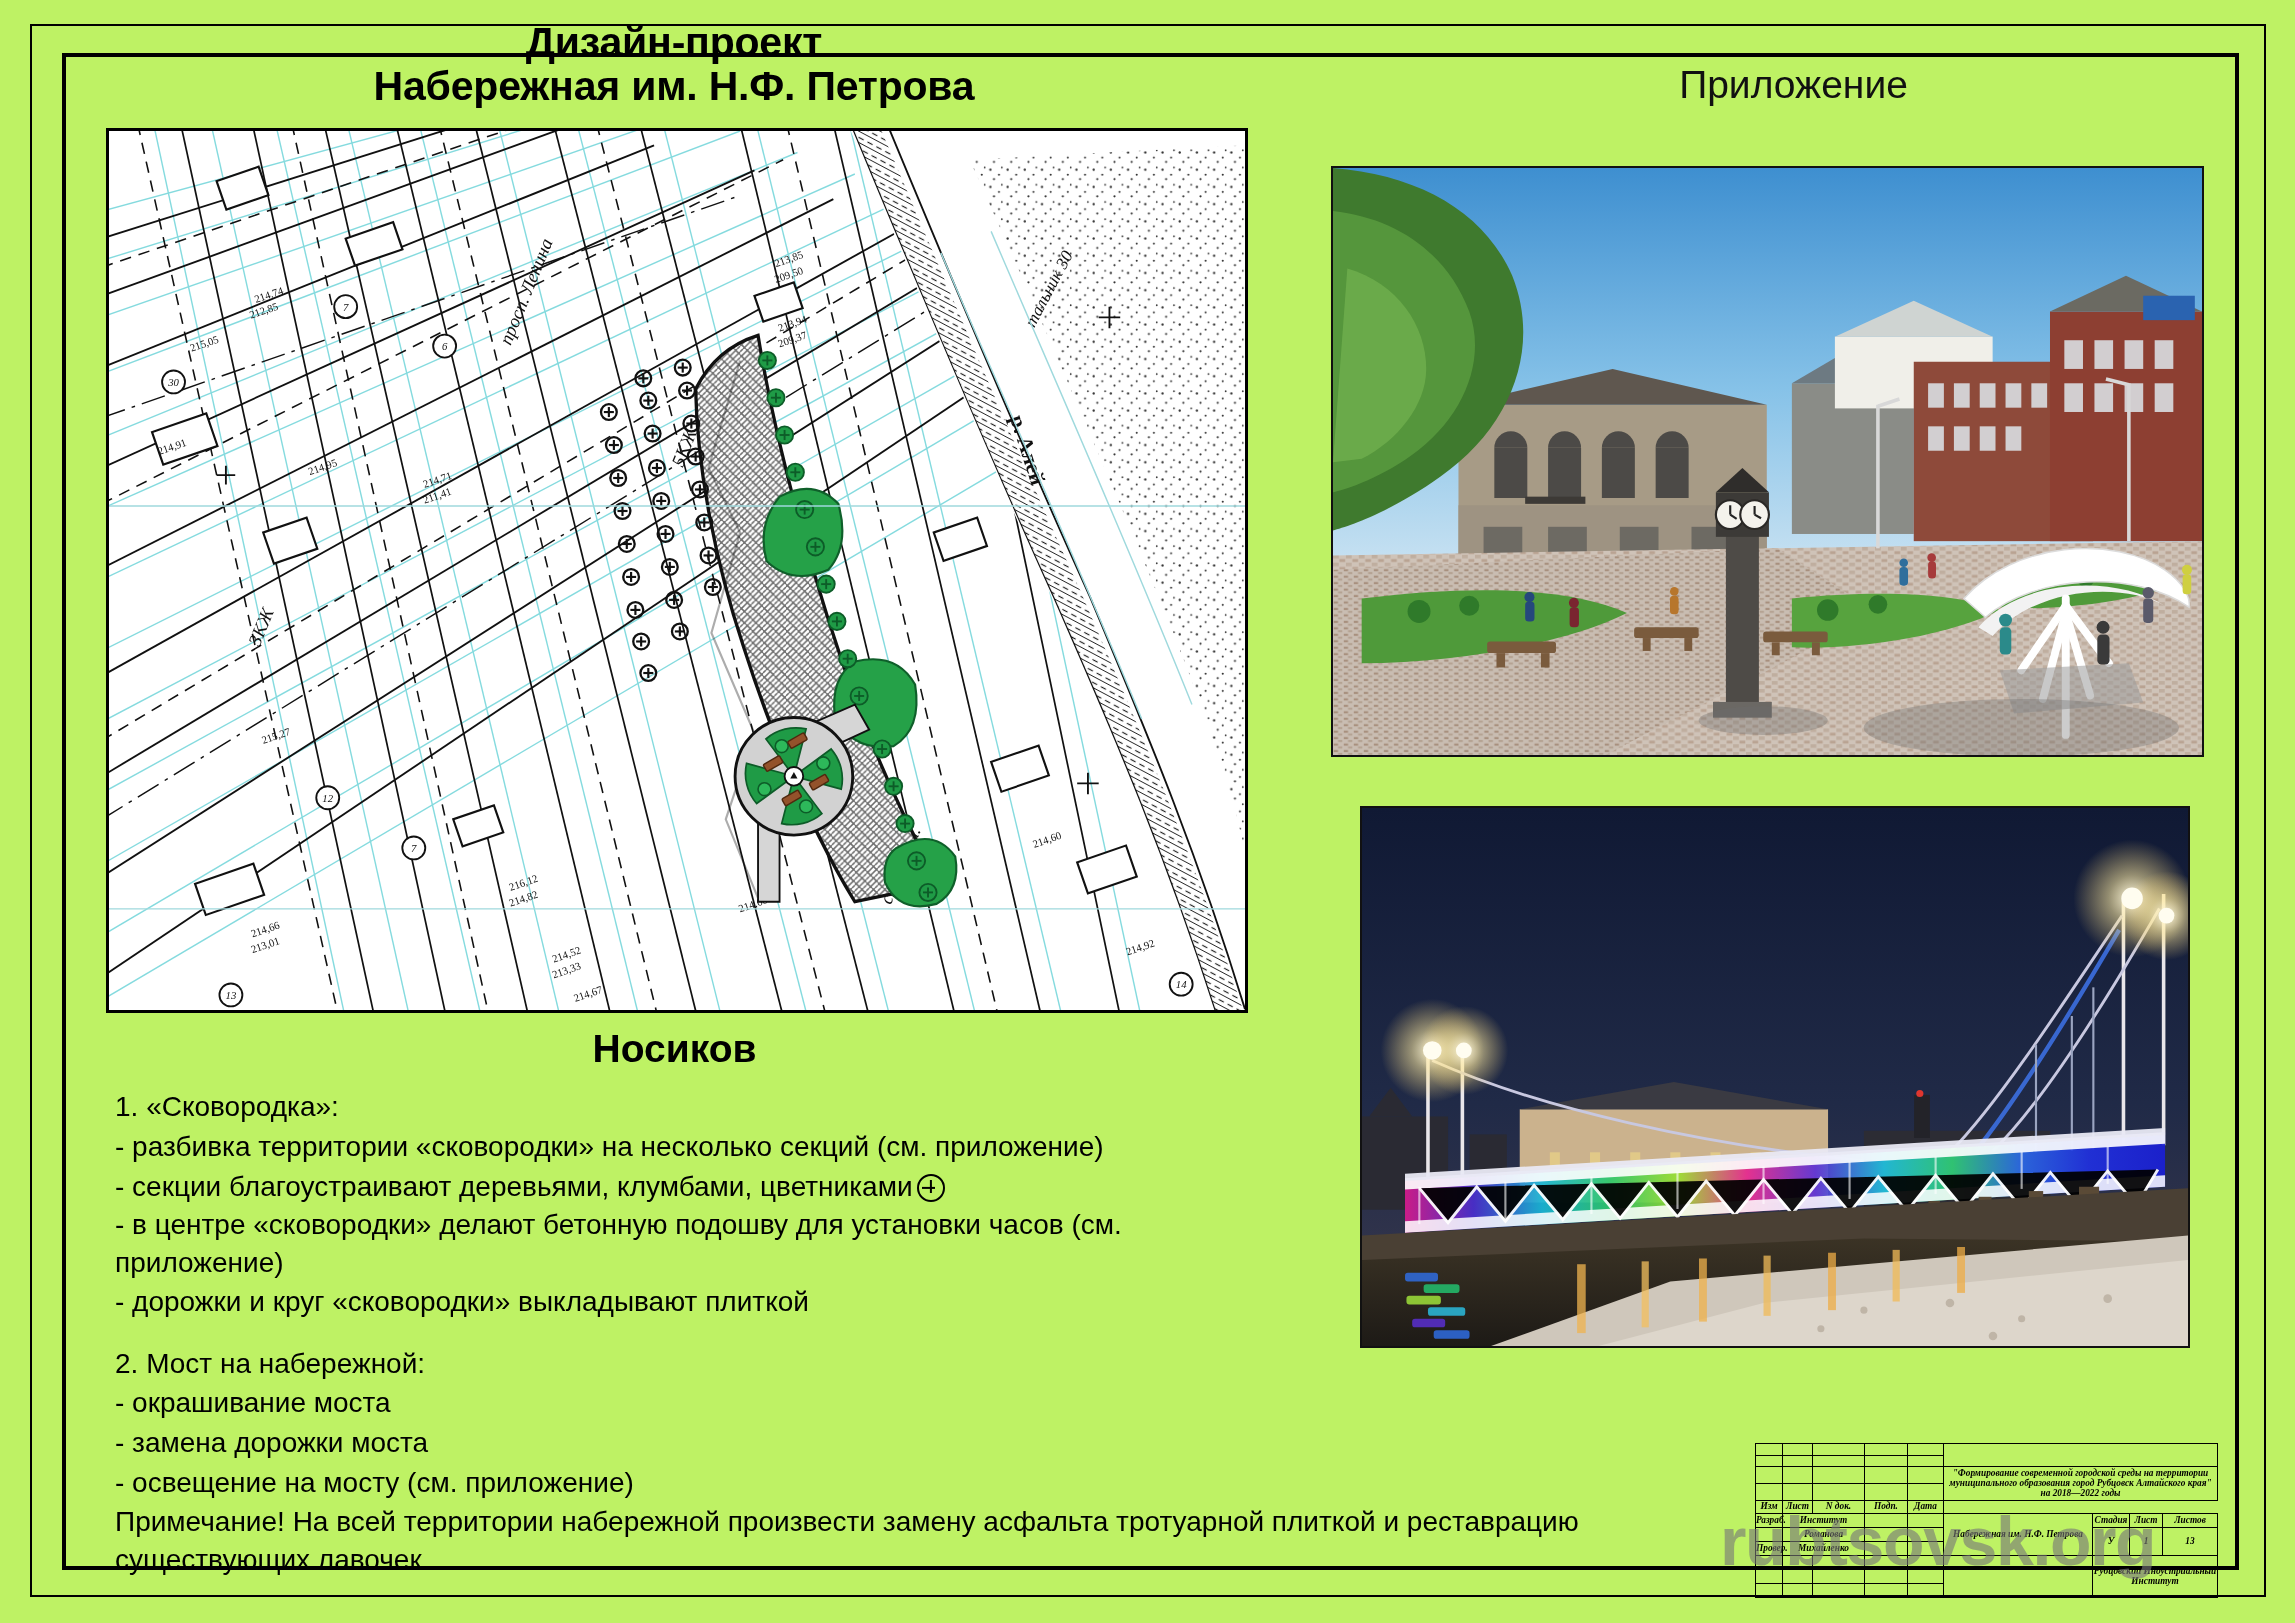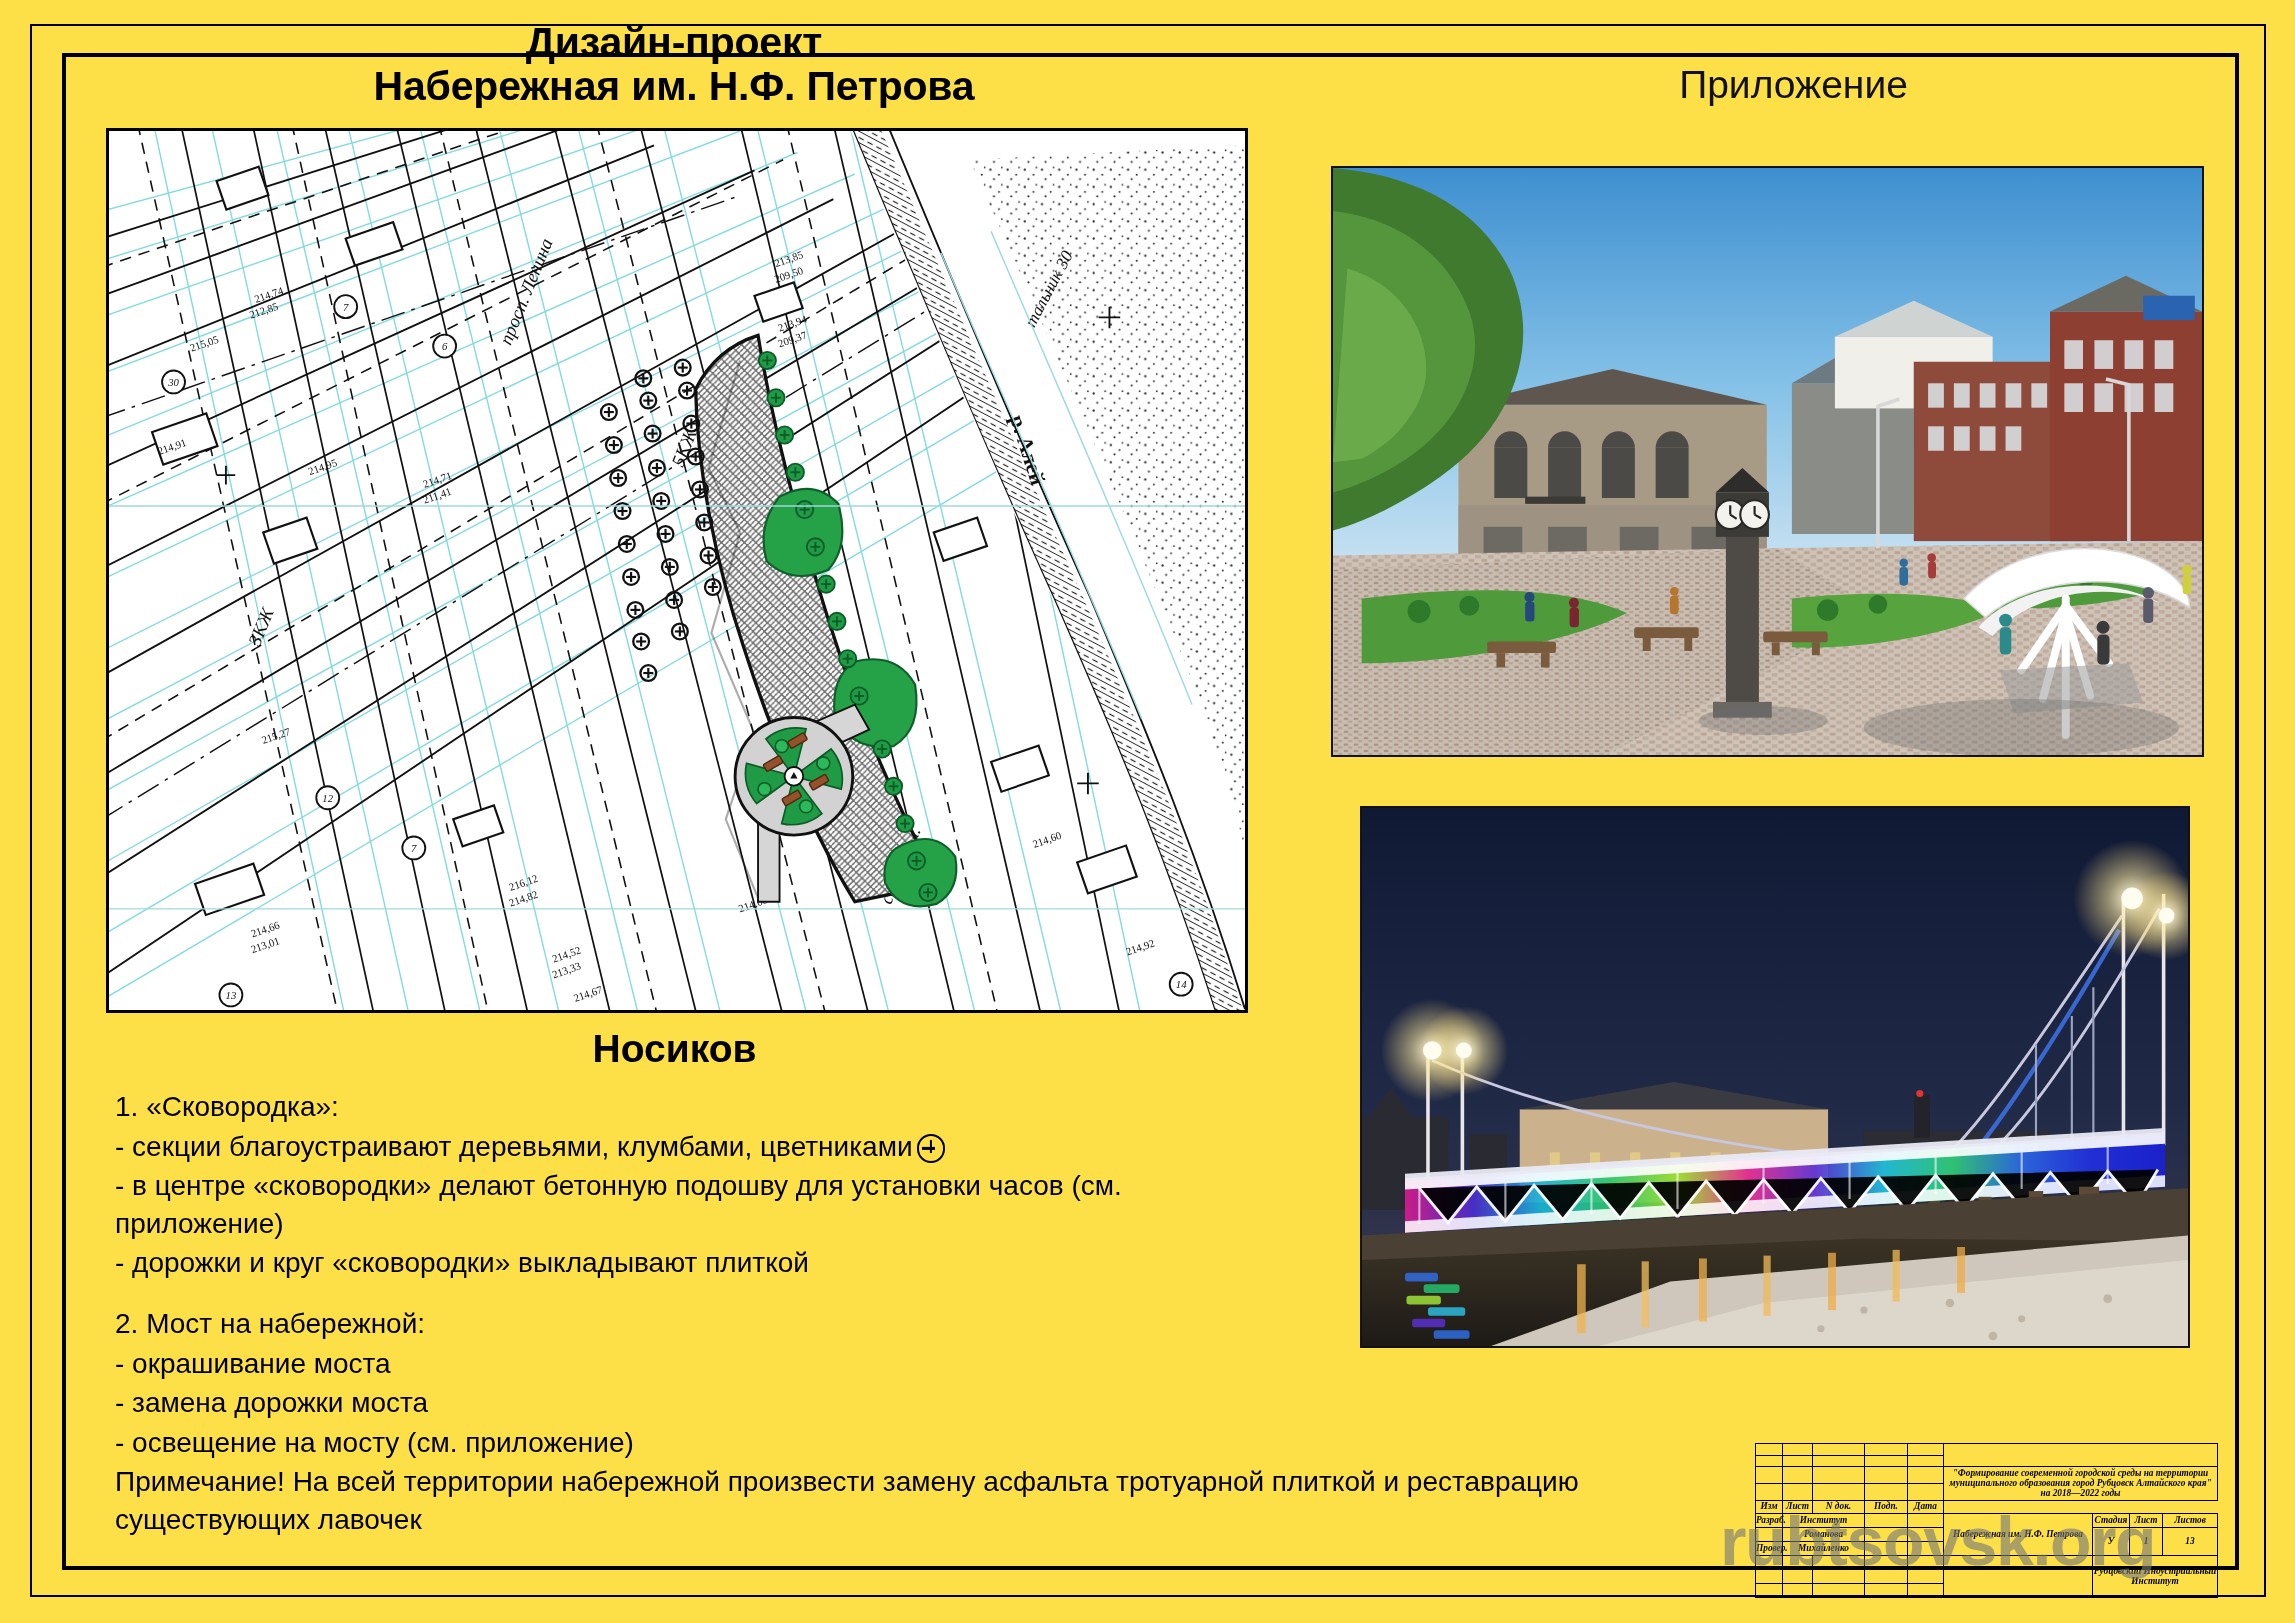--- a/index.html
+++ b/index.html
@@ -1,20 +1,20 @@
 <!DOCTYPE html>
 <html lang="ru" style="font-size:11.5px"><head>
 <meta charset="utf-8">
 <title>Дизайн-проект Набережная им. Н.Ф. Петрова</title>
 <style>
   html,body{margin:0;padding:0;background:#fff;}
   body{width:2295px;height:1623px;font-family:"Liberation Sans",sans-serif;overflow:hidden;position:relative;}
 
   
-  #sheet{position:absolute;inset:0;background:#fde047;}
+  #sheet{position:absolute;inset:0;background:#bef264;}
   .frame-outer{position:absolute;left:30px;top:24.4px;right:29px;bottom:26px;border:2.2px solid #000;}
   .frame-inner{position:absolute;left:62px;top:53px;right:56px;bottom:53px;border:4.3px solid #000;}
 
   
   #title-block-top{position:absolute;left:100px;top:20px;width:1148px;text-align:center;}
   .sheet-title{font-size:41px;font-weight:bold;line-height:1.08;color:#000;letter-spacing:-0.2px;
     font-family:"Liberation Sans",sans-serif;white-space:nowrap;}
   #annex-title{position:absolute;left:1363px;top:63px;width:861px;text-align:center;
     font-size:39px;color:#111;font-family:"Liberation Sans",sans-serif;}
 
@@ -366,20 +366,23 @@
         <line x1="0" y1="1085" x2="1584" y2="1085"></line>
       </g>
     </svg>
   </div>
 
   <div id="desc-head">Носиков</div>
 
   <div id="desc-body">
     <div class="d-line">1. «Сковородка»:</div>
 
+    <div class="d-line">
+      <span>- разбивка территории «сковородки» на несколько секций (см. приложение)</span>
+    </div>
 
     <div class="d-line">
       <span>- секции благоустраивают деревьями, клумбами, цветниками</span><span class="sym sym-treeplus"></span>
     </div>
 
 
     <div class="d-line wrap" style="width:1148px">
       <span>- в центре «сковородки» делают бетонную подошву для установки часов (см. приложение)</span>
     </div>
 

